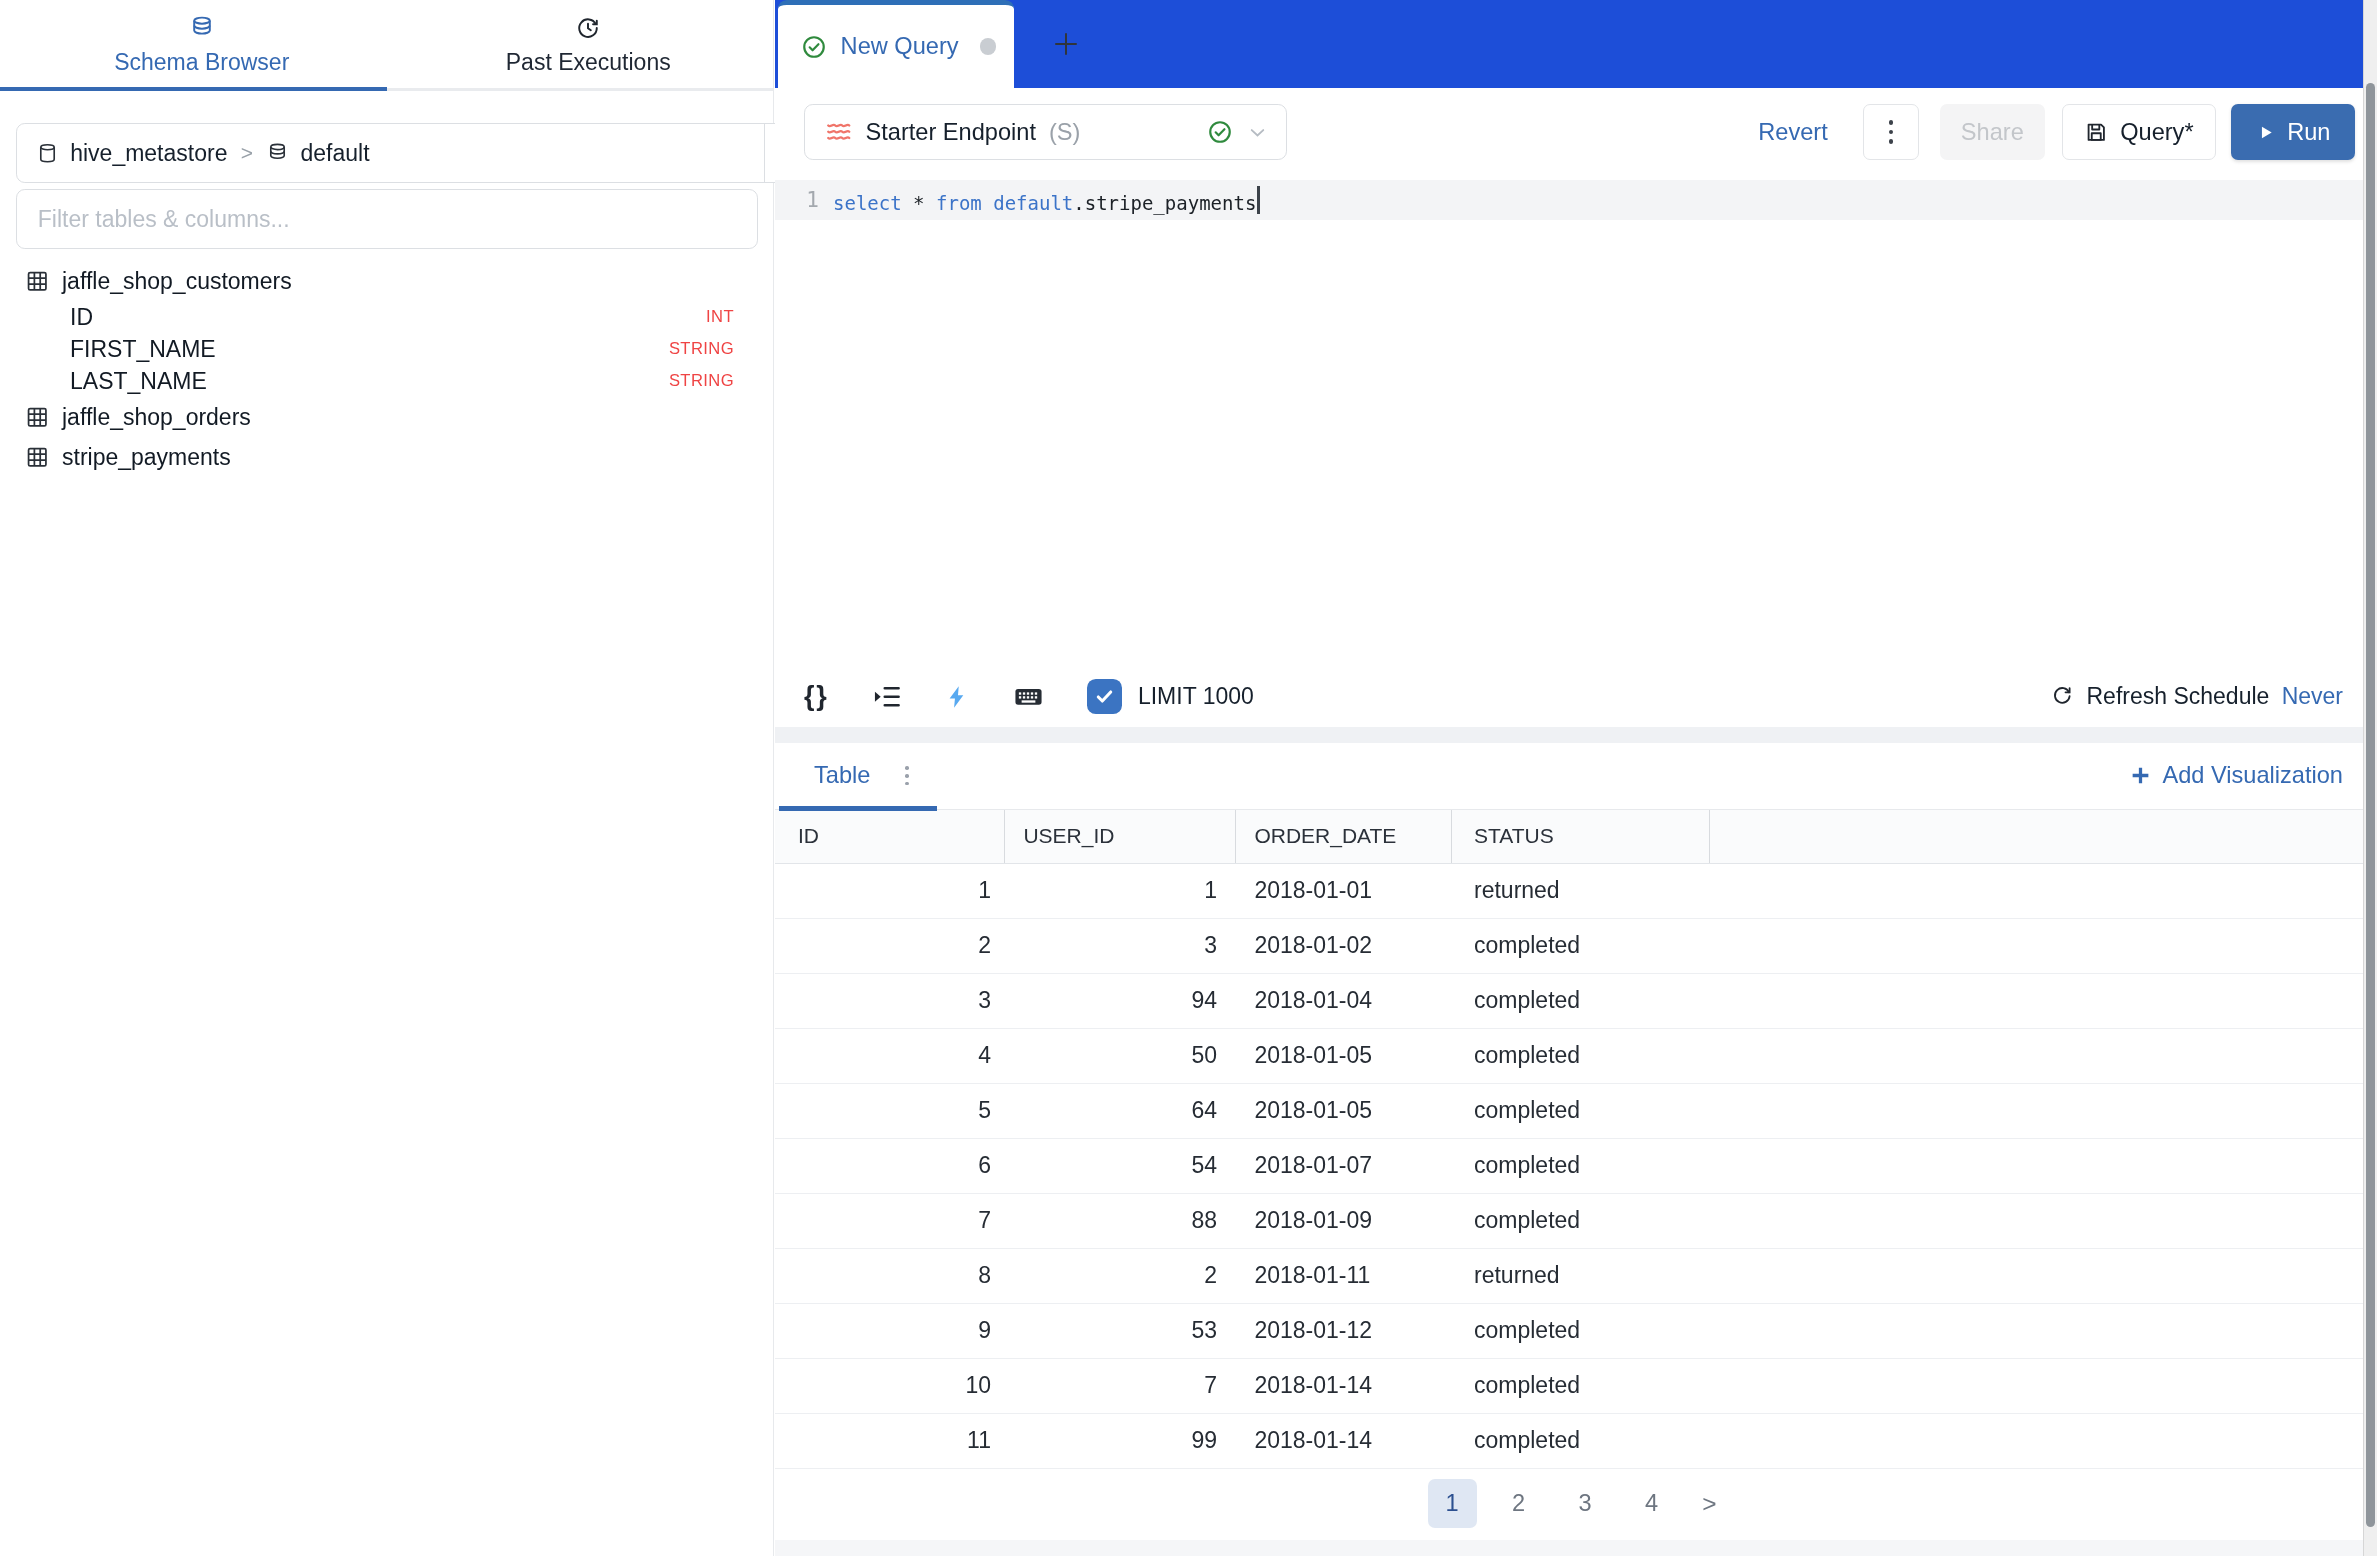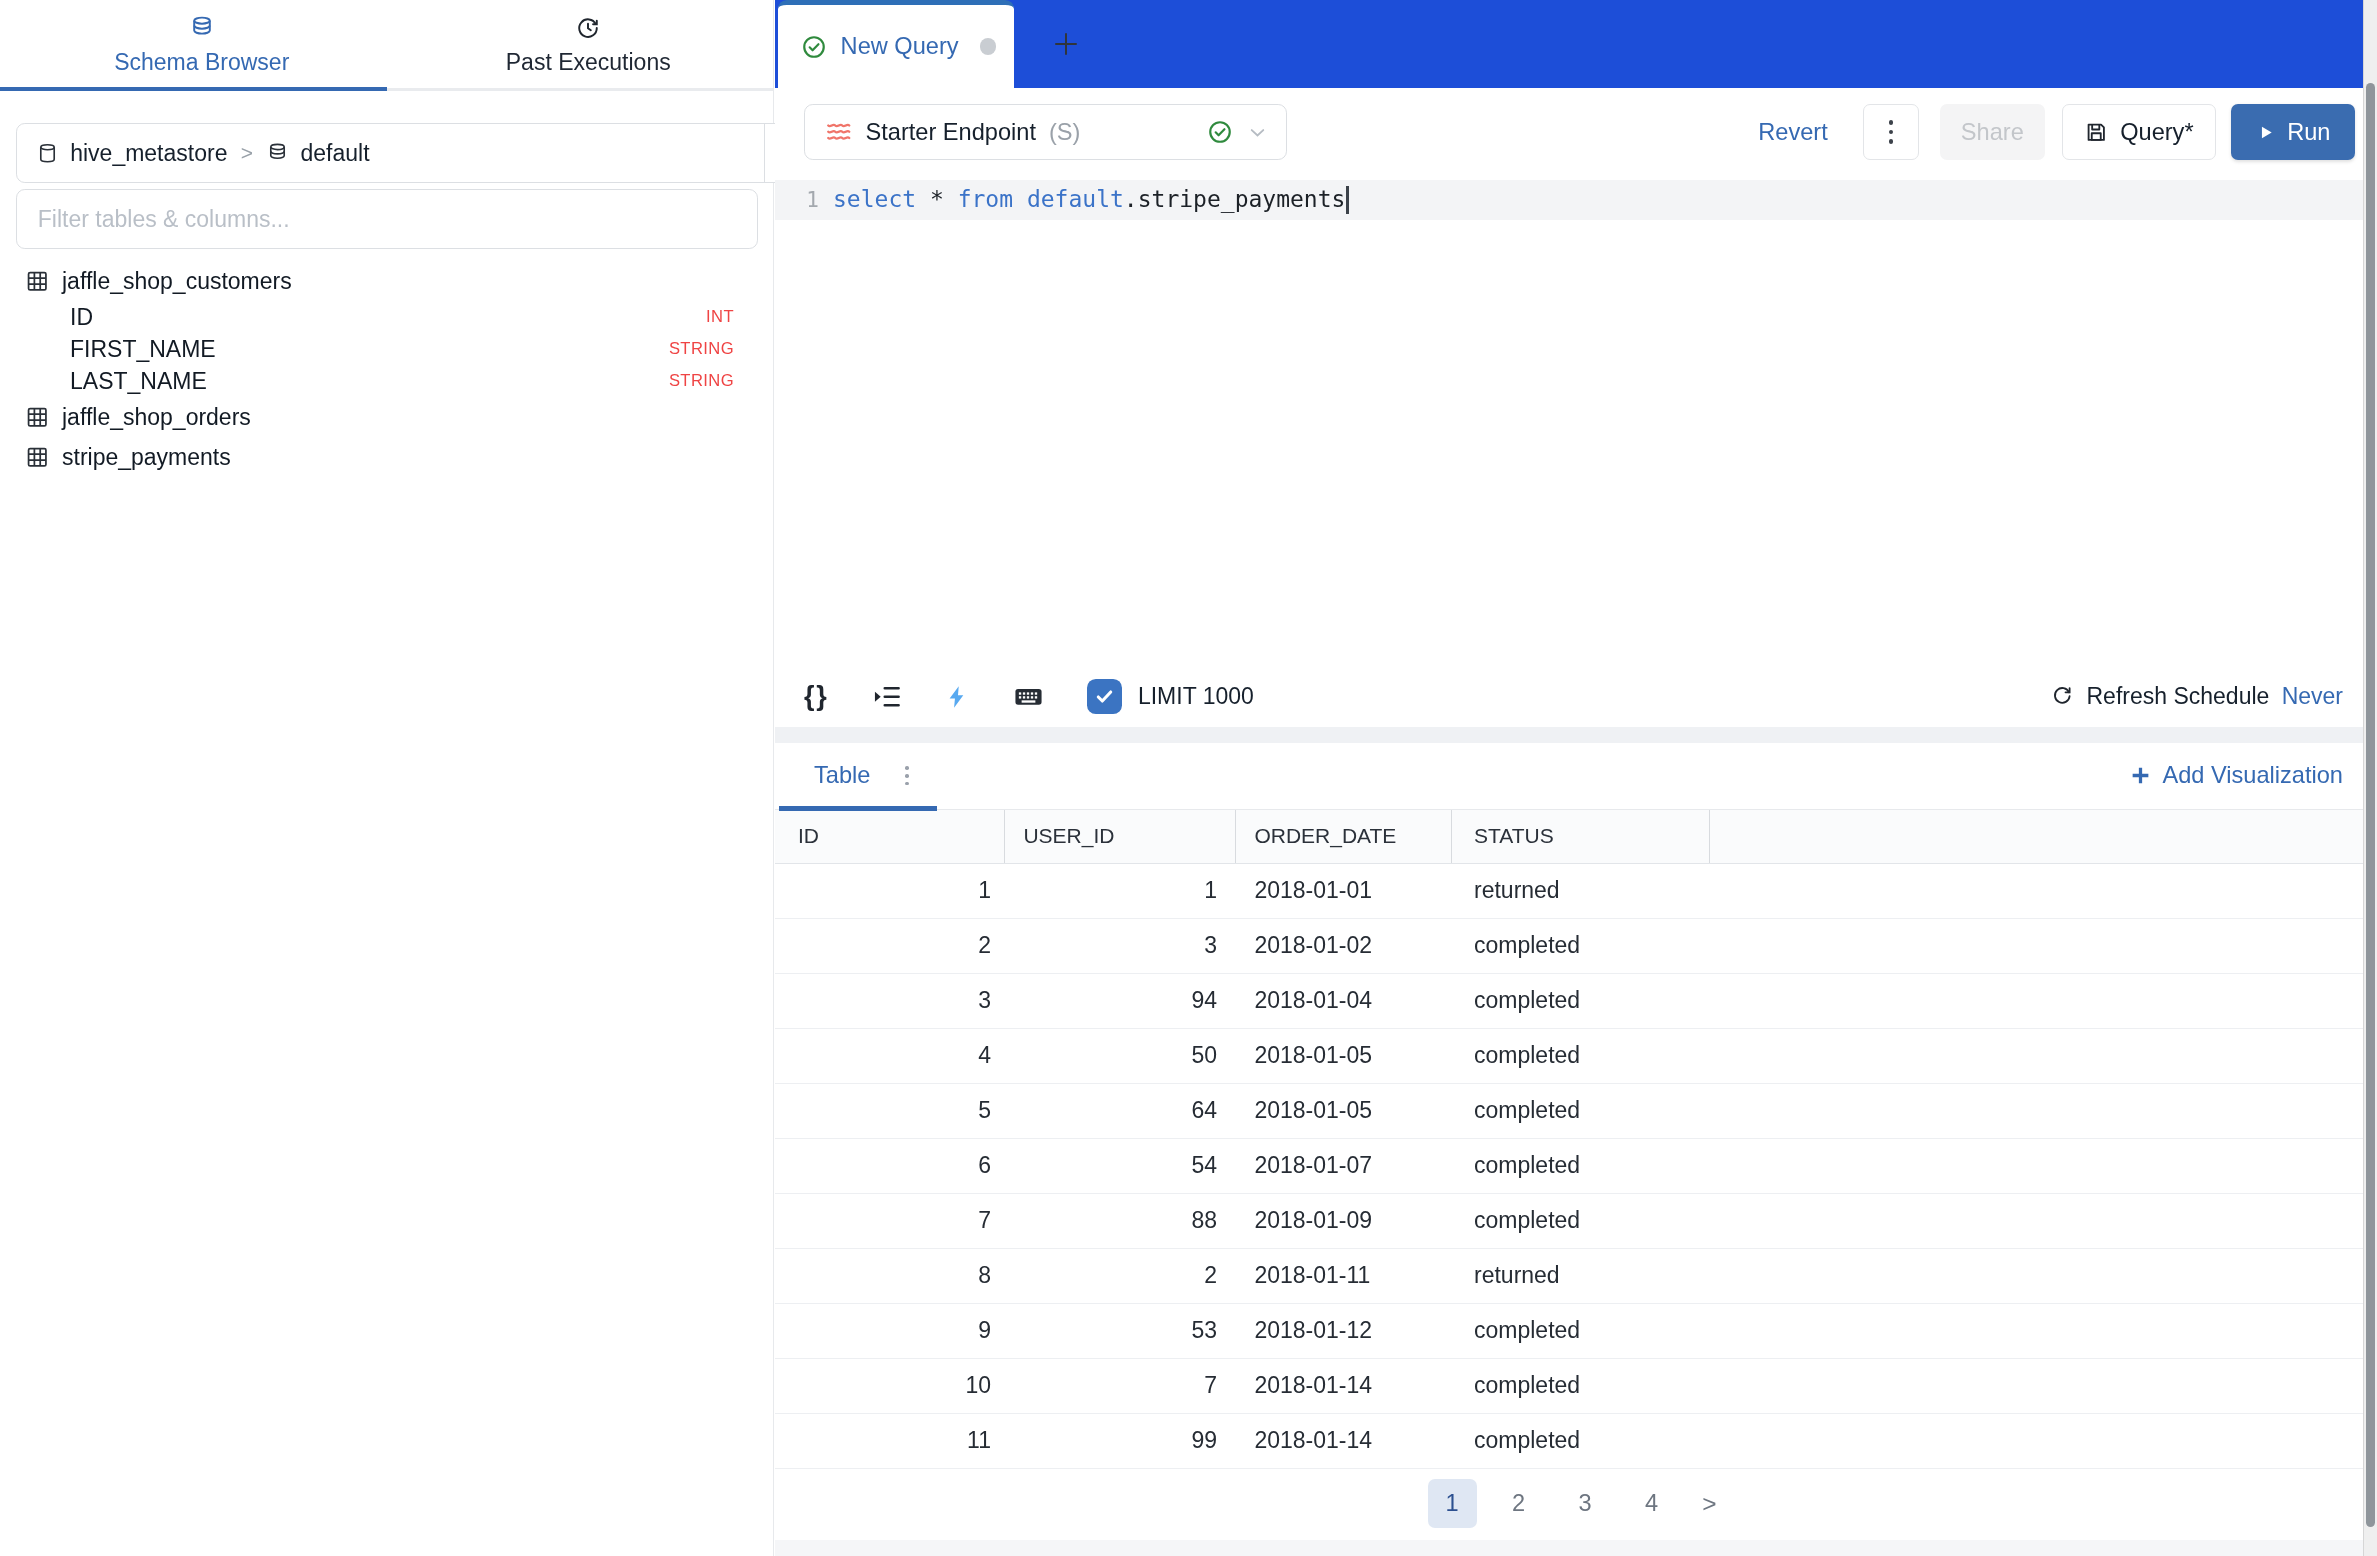--- a/index.html
+++ b/index.html
@@ -51,21 +51,21 @@
   .kebab-btn { width:56px; height:56px; border:1.8px solid #e3e5e8; border-radius:7px; display:flex; flex-direction:column; align-items:center; justify-content:center; gap:5.3px; margin-right:21px; cursor:pointer; background:#fff; }
   .kebab-btn i { width:4.4px; height:4.4px; border-radius:50%; background:#3c424a; }
   .share-btn { width:105px; height:56px; background:#f4f4f5; color:#c3c6ca; border-radius:7px; font-size:23.6px; display:flex; align-items:center; justify-content:center; margin-right:17.5px; cursor:not-allowed; }
   .save-btn { height:56px; padding:0 21px; border:1.8px solid #e3e5e8; border-radius:7px; font-size:23.6px; color:#16202c; display:flex; align-items:center; gap:11.4px; margin-right:15.8px; background:#fff; cursor:pointer; }
   .run-btn { height:56px; padding:0 24.5px; background:#3a6cb0; border-radius:7px; color:#fff; font-size:23.6px; display:flex; align-items:center; gap:12.3px; cursor:pointer; box-shadow:0 1.8px 3.5px rgba(0,0,0,.12); }
 
   .editor { height:490px; background:#fff; position:relative; font-family:"DejaVu Sans Mono",monospace; }
   .active-line { position:absolute; left:0; top:4.4px; right:0; height:40px; background:#f3f4f6; }
   .code-line { position:absolute; left:0; top:4.4px; height:40px; display:flex; align-items:center; }
   .gutter { width:58px; text-align:right; padding-right:14px; color:#a3a8ae; font-size:21px; flex:none; }
-  .code { font-size:23px; white-space:pre; display:flex; align-items:flex-start; }
+  .code { font-size:19px; white-space:pre; display:flex; align-items:flex-end; }
   .tok-keyword { color:#3b73c8; }
   .tok-plain { color:#1c2127; }
   .cursor { display:inline-block; width:2.6px; height:28px; background:#3c424a; margin-left:0.9px; }
 
   .editor-toolbar { height:61px; background:#fff; display:flex; align-items:center; padding:0 35px 0 29px; }
   .et-icon { margin-right:42px; display:flex; align-items:center; cursor:pointer; }
   .braces { font-size:27px; font-weight:700; color:#20262e; letter-spacing:1.8px; }
   .limit-check { width:35px; height:35px; background:#3b74c2; border-radius:8.8px; display:flex; align-items:center; justify-content:center; margin-right:15.8px; cursor:pointer; }
   .limit-label { font-size:23px; color:#16202c; }
   .et-right { margin-left:auto; display:flex; align-items:center; gap:12.3px; }

